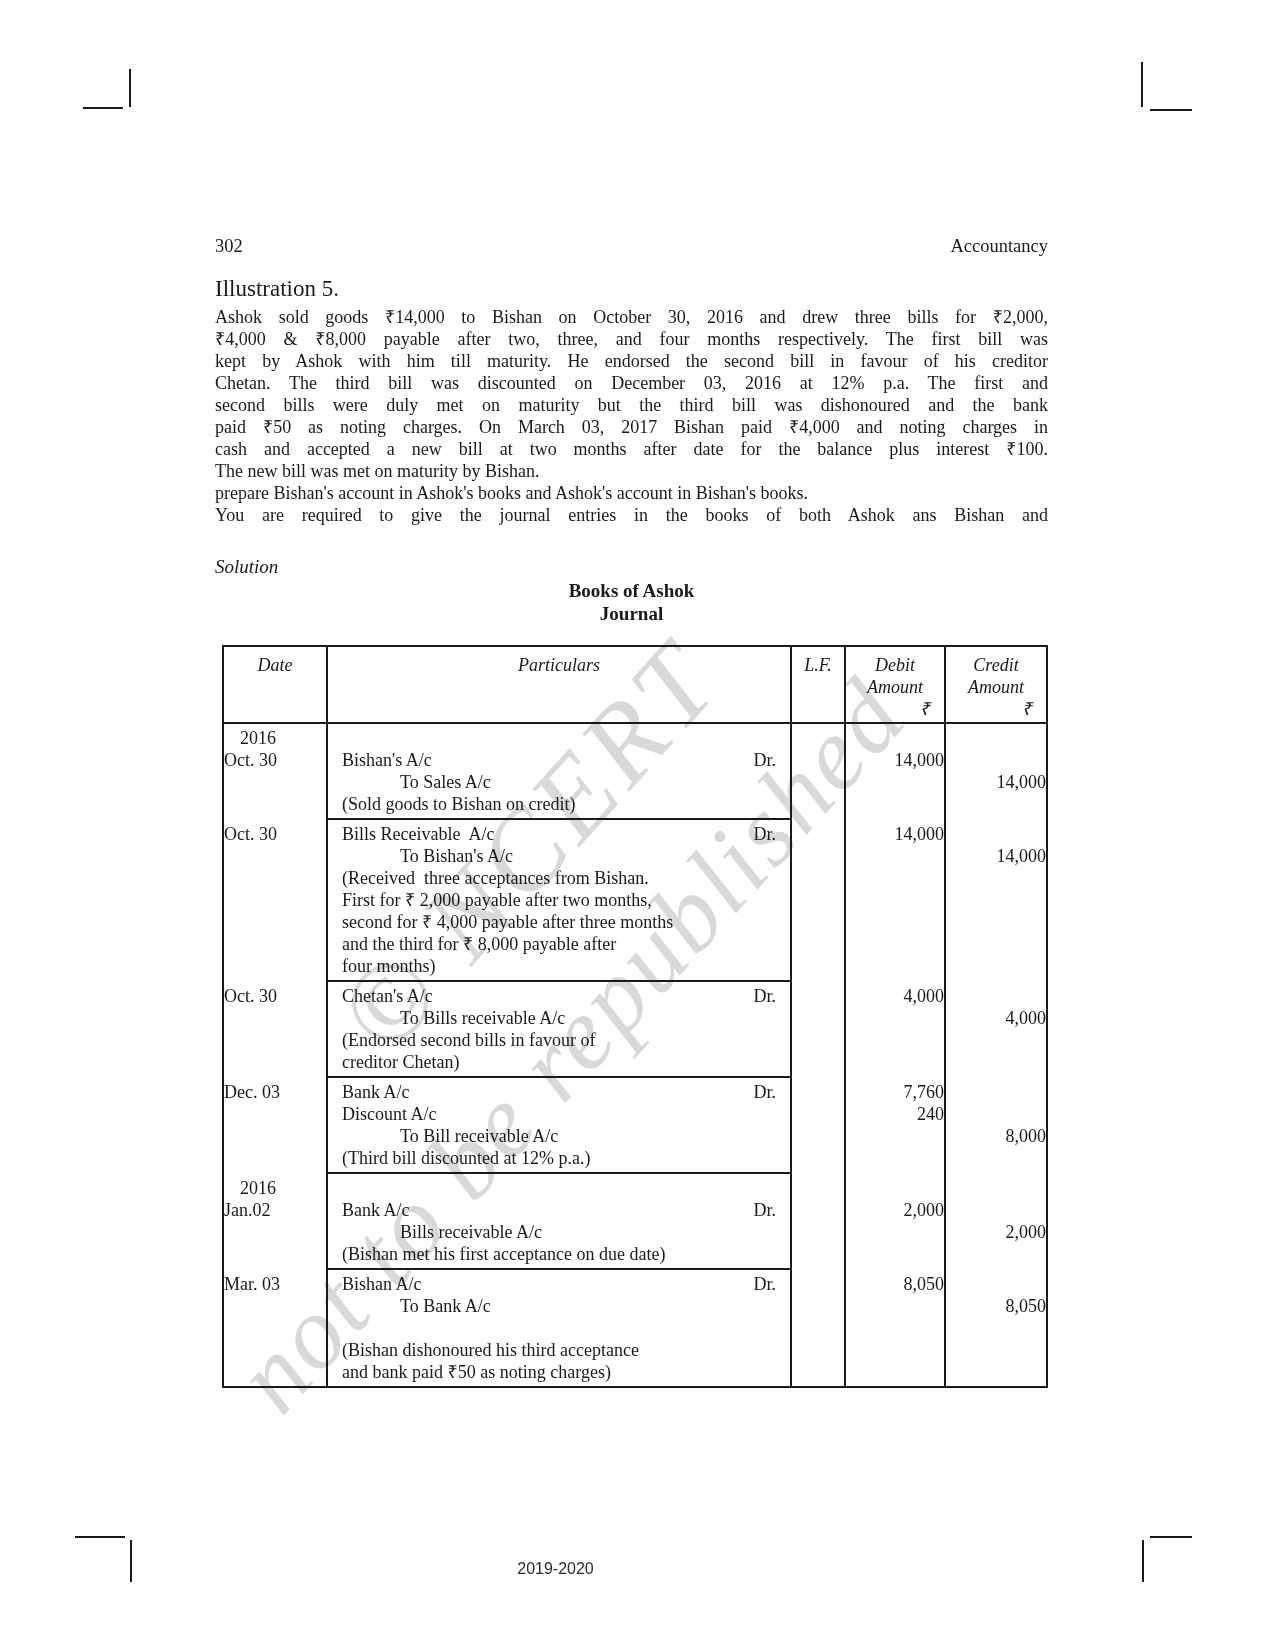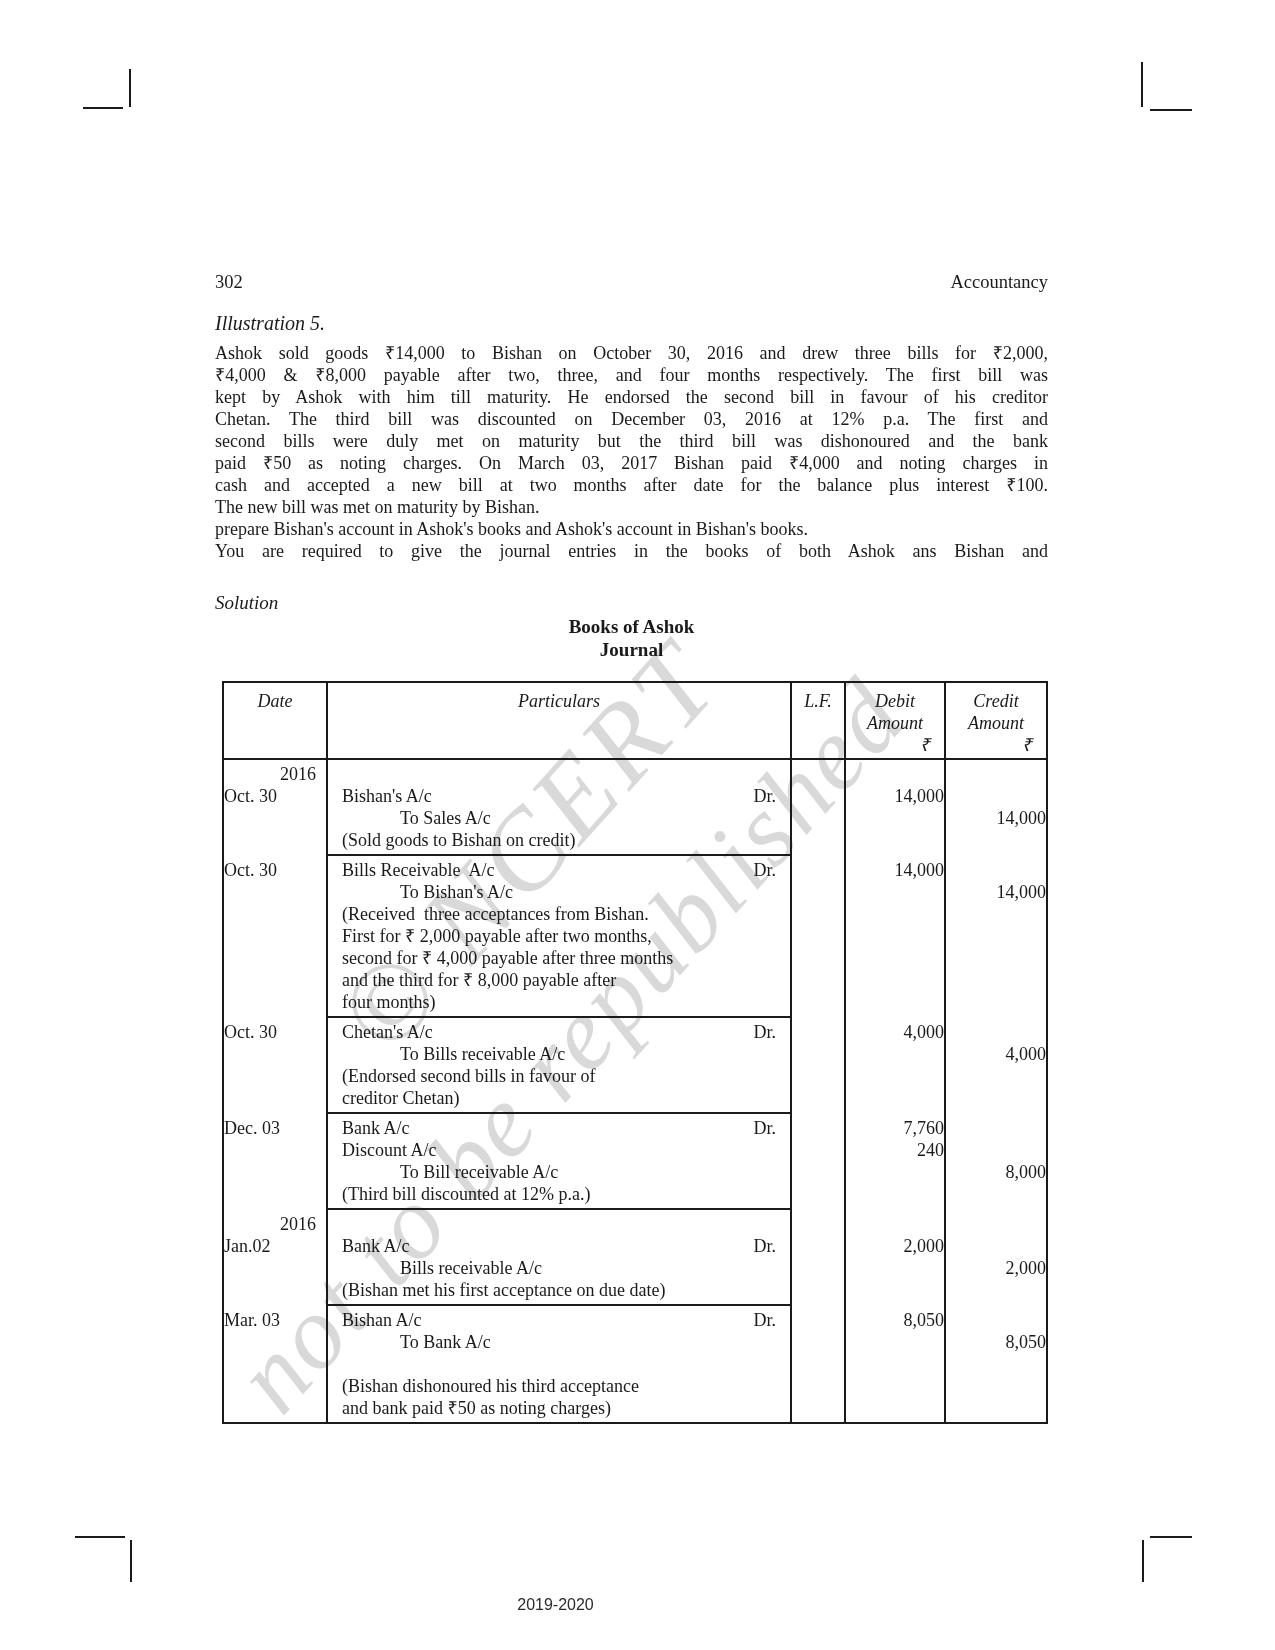--- a/index.html
+++ b/index.html
@@ -1,38 +1,38 @@
 <!DOCTYPE html>
 <html><head>
 <meta charset="utf-8">
 <style>
   html,body { margin:0; padding:0; background:#ffffff; }
   .page {
     position:relative; width:1275px; height:1650px; background:#ffffff;
     font-family:"Liberation Serif", serif; color:#1a1a1a; overflow:hidden;
   }
-  .abs { position:absolute; z-index:2;margin-top:36px; }
+  .abs { position:absolute; z-index:2; }
 
   
   .wm {
     position:absolute; z-index:1; font-style:italic;
     font-family:"Liberation Serif", serif; white-space:nowrap;
     transform-origin:0 50%; user-select:none;
   }
   .wm1 { font-size:112px; letter-spacing:6px; }
   .wm2 { font-size:104px; letter-spacing:3px; }
 
   
   .crop { position:absolute; background:#1a1a1a; z-index:3; }
 
   
   .meta { top:236px; left:215px; width:833px; display:flex;
           justify-content:space-between; font-size:18.5px; }
 
-  .illus { top:276px; left:215px; font-size:20px; font-style:italic; }
+  .illus { top:276px; left:215px; font-size:23px; }
 
   .para { top:306px; left:215px; width:833px; font-size:18px; }
   .pline { height:22px; line-height:22px; overflow:hidden; white-space:normal; }
   .pline.j { text-align:justify; }
   .pline.j::after { content:""; display:inline-block; width:100%; height:0; }
 
   .sol { top:556px; left:215px; font-size:19px; font-style:italic; }
 
   .titles { top:579px; left:215px; width:833px; text-align:center;
             font-weight:bold; font-size:19px; }
@@ -48,21 +48,21 @@
   .cell { border-right:2px solid #1a1a1a; padding:3px 0; min-width:0; }
   .cell.lastcol { border-right:none; }
   .hc { font-style:italic; border-bottom:2px solid #1a1a1a; text-align:center;
         padding-top:7px; padding-bottom:2px; }
   .hl { height:22px; line-height:22px; }
   .hl.rup { text-align:right; padding-right:14px; }
   .entry { display:contents; }
   .c-part.sep { border-bottom:2px solid #1a1a1a; }
   .tl { height:22px; line-height:22px; white-space:pre; overflow:hidden; }
   .c-date .tl { text-align:left; padding-right:10px; }
-  .c-date .tl.year { text-align:right; padding-left:16px; }
+  .c-date .tl.year { text-align:left; padding-left:16px; }
   .c-part .tl { padding-left:14px; padding-right:14px;gap:36px; }
   .c-part .tl.ind { padding-left:72px; }
   .c-part .tl.drline { display:flex; justify-content:space-between; }
   .c-debit .tl, .c-credit .tl { text-align:right; }
 
   .footer { top:1560px; left:0; width:1111px; text-align:center;
             font-family:"Liberation Sans", sans-serif; font-size:16px; color:#2b2b2b; }
 </style>
 </head>
 <body>

